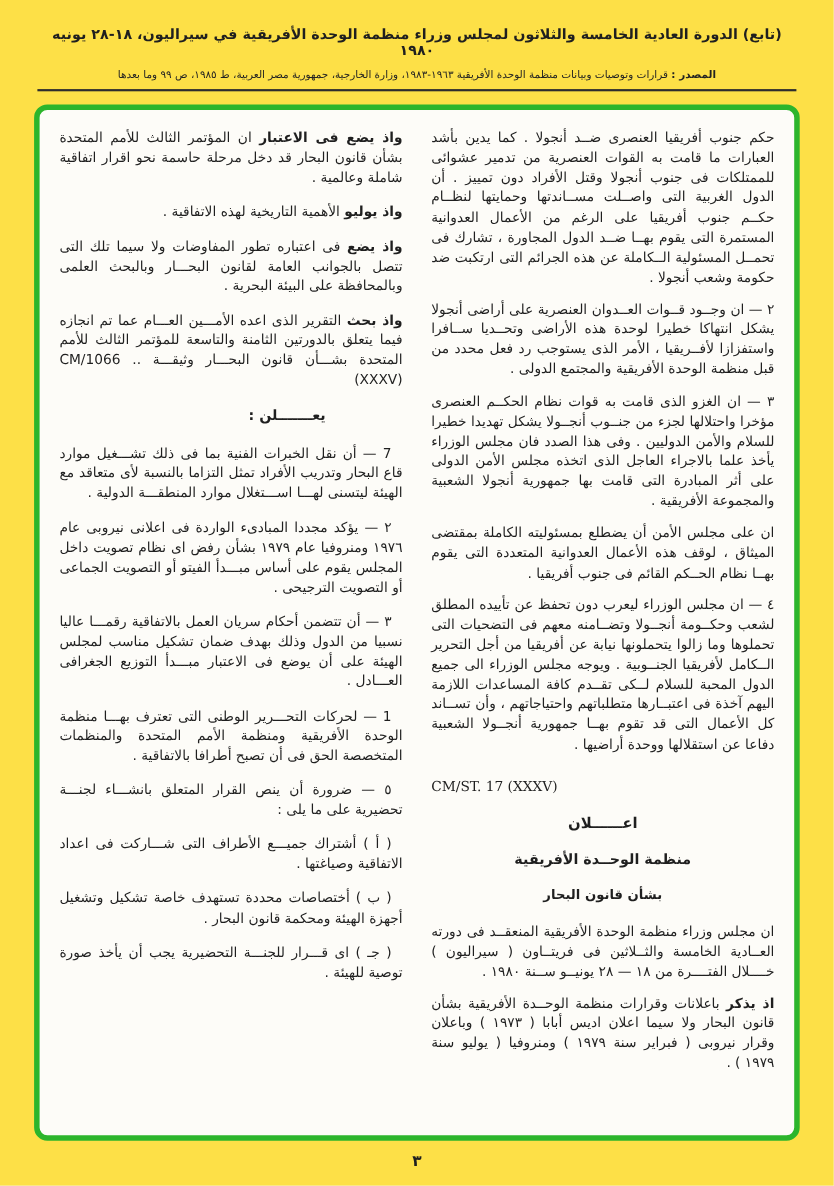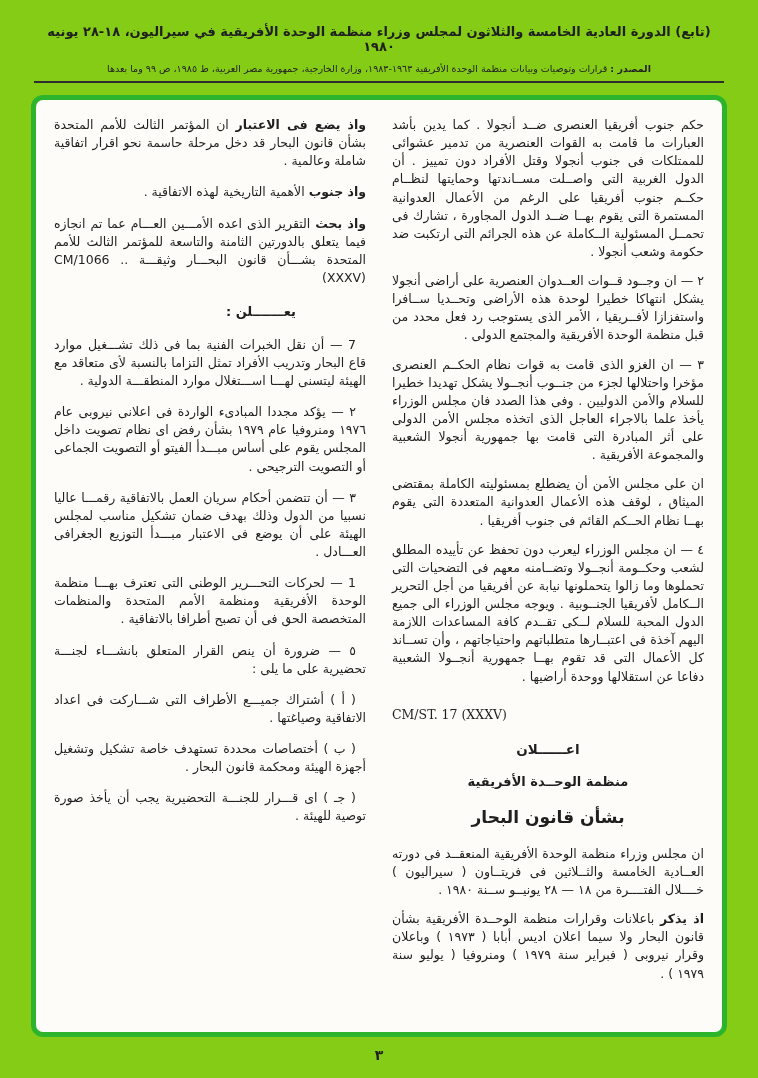--- a/index.html
+++ b/index.html
@@ -1,20 +1,20 @@
 <!DOCTYPE html>
 <html lang="ar" style="--frame-green: #2cb52c;"><head>
 <meta charset="utf-8">
 <style>
   :root { --frame-green: #2cb52c; }
   * { box-sizing: border-box; }
   html, body { margin: 0; padding: 0; background: #f4f3ee; }
   .page {
     width: 758px; height: 1078px; position: relative;
-    background: #84cc16; color: #1f1f1f;
+    background: #fde047; color: #1f1f1f;
     font-family: "DejaVu Sans", sans-serif;
     overflow: hidden;
   }
   .page-header { direction: rtl; text-align: center; padding: 24px 30px 0; }
   .header-title { font-size: 13px; font-weight: bold; }
   .header-source { font-size: 9.5px; margin-top: 9px; color: #222; }
   .header-divider { height: 0; border-top: 2px solid #2d2d2d; margin: 7px 4px 0; }
 
   .content-frame {
     direction: rtl;
@@ -32,21 +32,21 @@
   .col-left .para { margin: 0 0 13px; }
   .lead { font-weight: bold; }
   .item { text-indent: 10px; }
   .ref-code {
     direction: ltr; text-align: left;
     font-family: "DejaVu Serif", serif;
     font-size: 12.5px; margin: 20px 0 16px;
   }
   .decl-title  { font-size: 13.5px; font-weight: bold; text-align: center; margin: 8px 0 14px; letter-spacing: 1px; }
   .decl-org    { font-size: 13px;   font-weight: bold; text-align: center; margin: 0 0 13px; }
-  .decl-subject{ font-size: 17px; font-weight: bold; text-align: center; margin: 0 0 15px; }
+  .decl-subject{ font-size: 12px; font-weight: bold; text-align: center; margin: 0 0 15px; }
   .declares { font-weight: bold; font-size: 13px; margin: 16px 70px 14px 0; }
 
   .page-footer { text-align: center; margin-top: 8px; }
   .page-number { font-size: 14px; font-weight: bold; }
 </style>
 </head>
 <body>
 
 <div class="page">
 
@@ -78,21 +78,24 @@
       <p class="para">
         <b class="lead">اذ يذكر</b><span> باعلانات وقرارات منظمة الوحــدة الأفريقية بشأن قانون البحار ولا سيما اعلان اديس أبابا ( ١٩٧٣ ) وباعلان وقرار نيروبى ( فبراير سنة ١٩٧٩ ) ومنروفيا ( يوليو سنة ١٩٧٩ ) .</span>
       </p>
     </section>
 
     <section class="col col-left">
       <p class="para">
         <b class="lead">واذ يضع فى الاعتبار</b><span> ان المؤتمر الثالث للأمم المتحدة بشأن قانون البحار قد دخل مرحلة حاسمة نحو اقرار اتفاقية شاملة وعالمية .</span>
       </p>
       <p class="para">
-        <b class="lead">واذ جنوب</b><span> الأهمية التاريخية لهذه الاتفاقية .</span>
+        <b class="lead">واذ يوليو</b><span> الأهمية التاريخية لهذه الاتفاقية .</span>
+      </p>
+      <p class="para">
+        <b class="lead">واذ يضع</b><span> فى اعتباره تطور المفاوضات ولا سيما تلك التى تتصل بالجوانب العامة لقانون البحـــار وبالبحث العلمى وبالمحافظة على البيئة البحرية .</span>
       </p>
       <p class="para">
         <b class="lead">واذ بحث</b><span> التقرير الذى اعده الأمـــين العـــام عما تم انجازه فيما يتعلق بالدورتين الثامنة والتاسعة للمؤتمر الثالث للأمم المتحدة بشـــأن قانون البحـــار وثيقـــة .. CM/1066 (XXXV)</span>
       </p>
 
       <div class="declares">يعـــــــلن :</div>
 
       <p class="para item">7 — أن نقل الخبرات الفنية بما فى ذلك تشـــغيل موارد قاع البحار وتدريب الأفراد تمثل التزاما بالنسبة لأى متعاقد مع الهيئة ليتسنى لهـــا اســـتغلال موارد المنطقـــة الدولية .</p>
       <p class="para item">٢ — يؤكد مجددا المبادىء الواردة فى اعلانى نيروبى عام ١٩٧٦ ومنروفيا عام ١٩٧٩ بشأن رفض اى نظام تصويت داخل المجلس يقوم على أساس مبـــدأ الفيتو أو التصويت الجماعى أو التصويت الترجيحى .</p>
       <p class="para item">٣ — أن تتضمن أحكام سريان العمل بالاتفاقية رقمـــا عاليا نسبيا من الدول وذلك بهدف ضمان تشكيل مناسب لمجلس الهيئة على أن يوضع فى الاعتبار مبـــدأ التوزيع الجغرافى العـــادل .</p>

